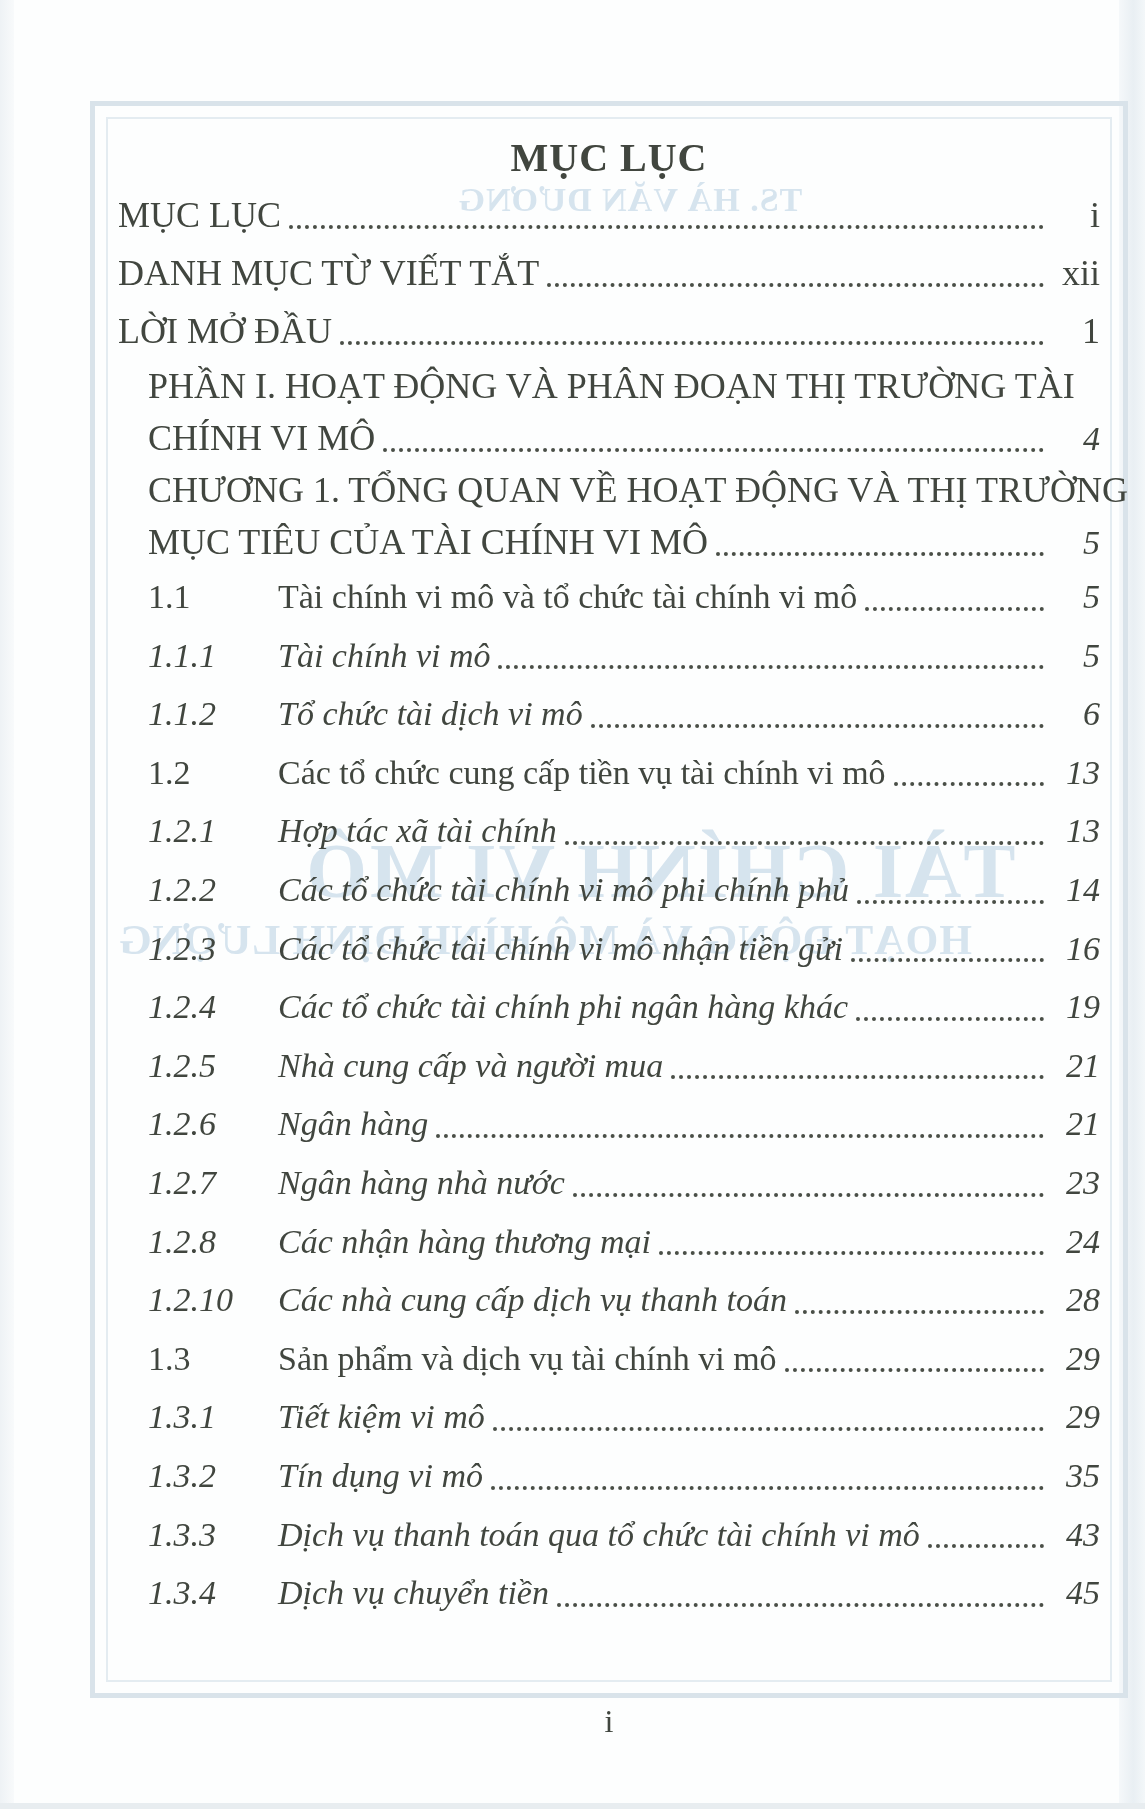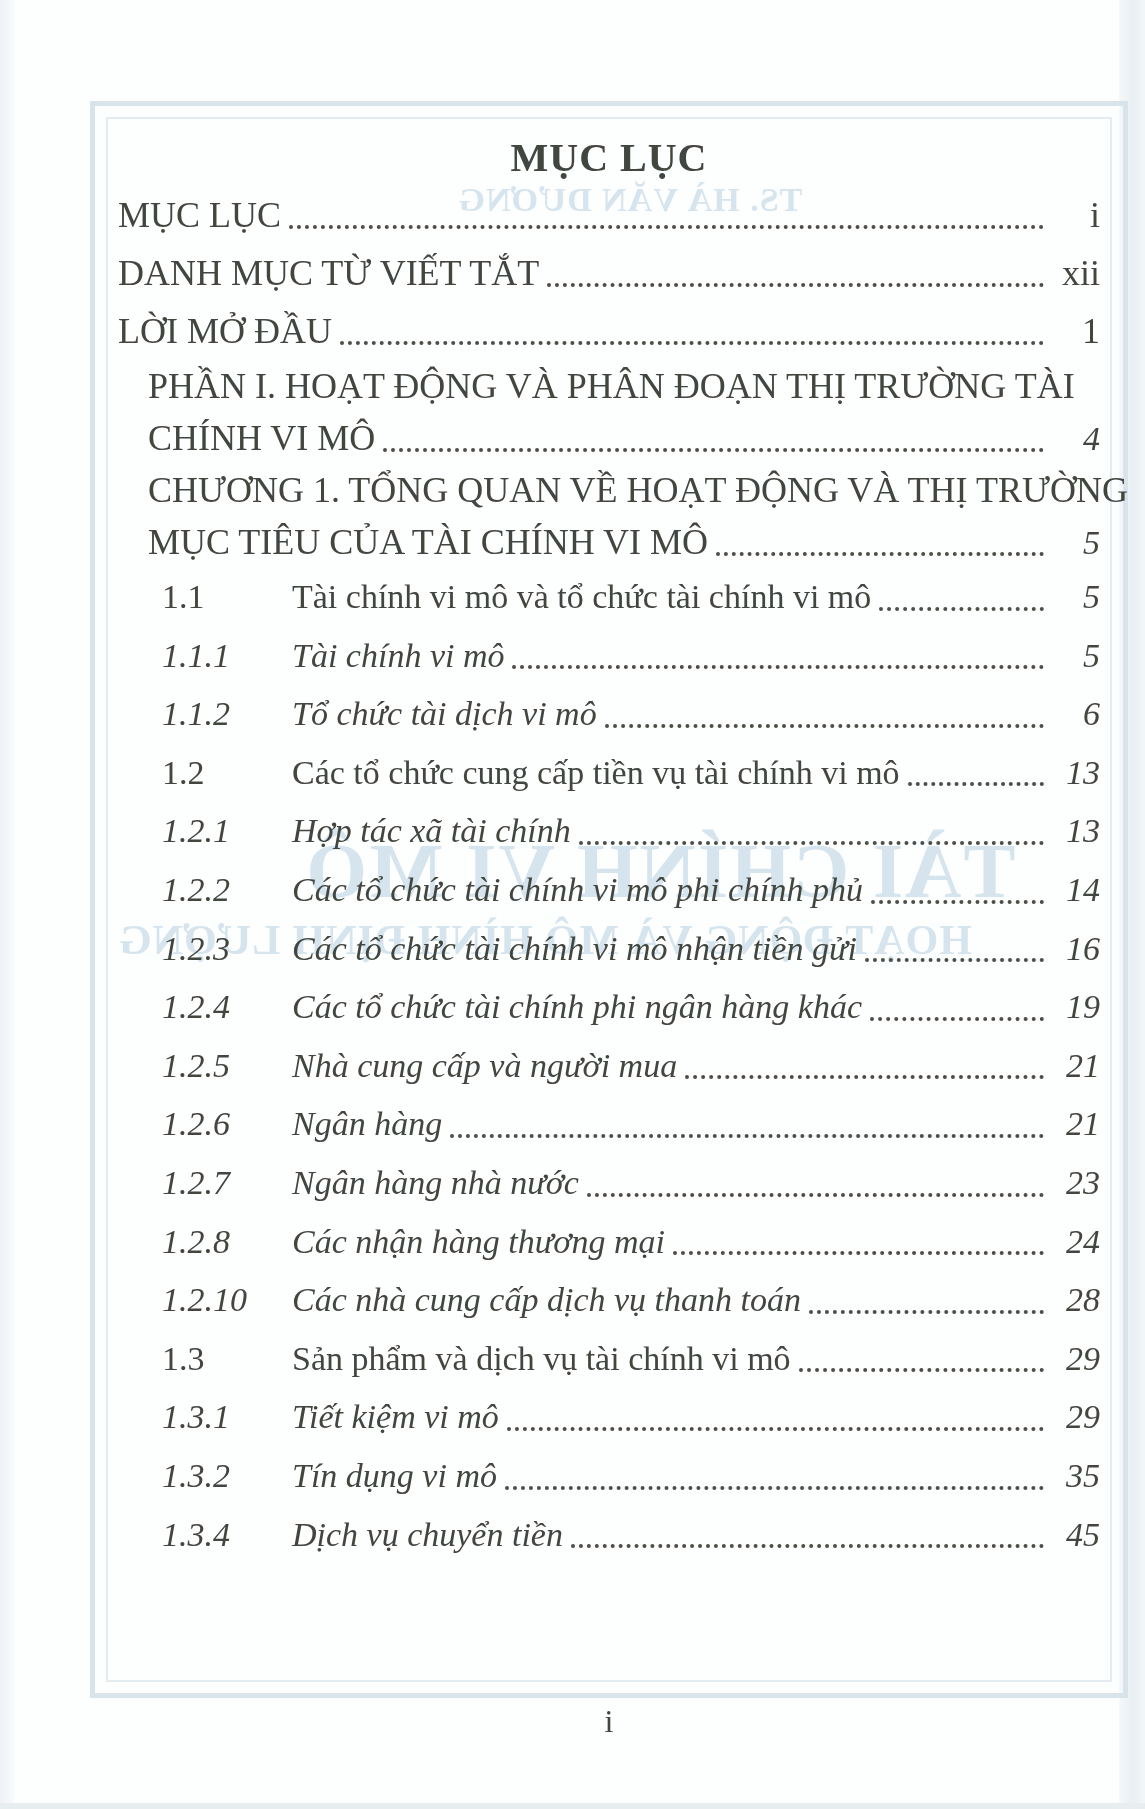--- a/index.html
+++ b/index.html
@@ -32,21 +32,21 @@
 
   .title{position:absolute;left:118px;top:134px;width:982px;margin:0;
     text-align:center;font-size:40px;font-weight:bold;letter-spacing:1px;}
 
   .toc{position:absolute;left:118px;top:186px;width:982px;}
   .row{display:flex;align-items:baseline;}
   .row.front{height:58px;line-height:58px;font-size:36px;}
   .row.wrap{height:52px;line-height:52px;font-size:36px;padding-left:30px;}
   .row.sec,.row.sub{height:58.6px;line-height:58.6px;font-size:34px;}
   .row.sub{font-style:italic;justify-content:space-between;}
-  .num{margin-left:44px;width:130px;flex-shrink:0;}
+  .num{margin-left:30px;width:130px;flex-shrink:0;}
   .lbl{white-space:nowrap;}
   .leader{flex:1;border-bottom:4px dotted #4a4f47;align-self:flex-end;
     margin:0 10px 16px 8px;min-width:30px;}
   .front .leader{margin-bottom:15px;}
   .wrap .leader{margin-bottom:12px;}
   .pg{flex-shrink:0;min-width:46px;text-align:right;font-size:34px;}
   .pg.it{font-style:italic;}
   .front .pg{font-size:36px;}
 
   .footer{position:absolute;left:118px;top:1703px;width:982px;
@@ -192,20 +192,26 @@
         <span class="leader"></span>
         <span class="pg it">29</span>
       </div>
       <div class="row sub">
         <span class="num">1.3.2</span>
         <span class="lbl">Tín dụng vi mô</span>
         <span class="leader"></span>
         <span class="pg it">35</span>
       </div>
       <div class="row sub">
+        <span class="num">1.3.3</span>
+        <span class="lbl">Dịch vụ thanh toán qua tổ chức tài chính vi mô</span>
+        <span class="leader"></span>
+        <span class="pg it">43</span>
+      </div>
+      <div class="row sub">
         <span class="num">1.3.4</span>
         <span class="lbl">Dịch vụ chuyển tiền</span>
         <span class="leader"></span>
         <span class="pg it">45</span>
       </div>
     </div>
 
   <div class="footer">i</div>
 </div>
 

